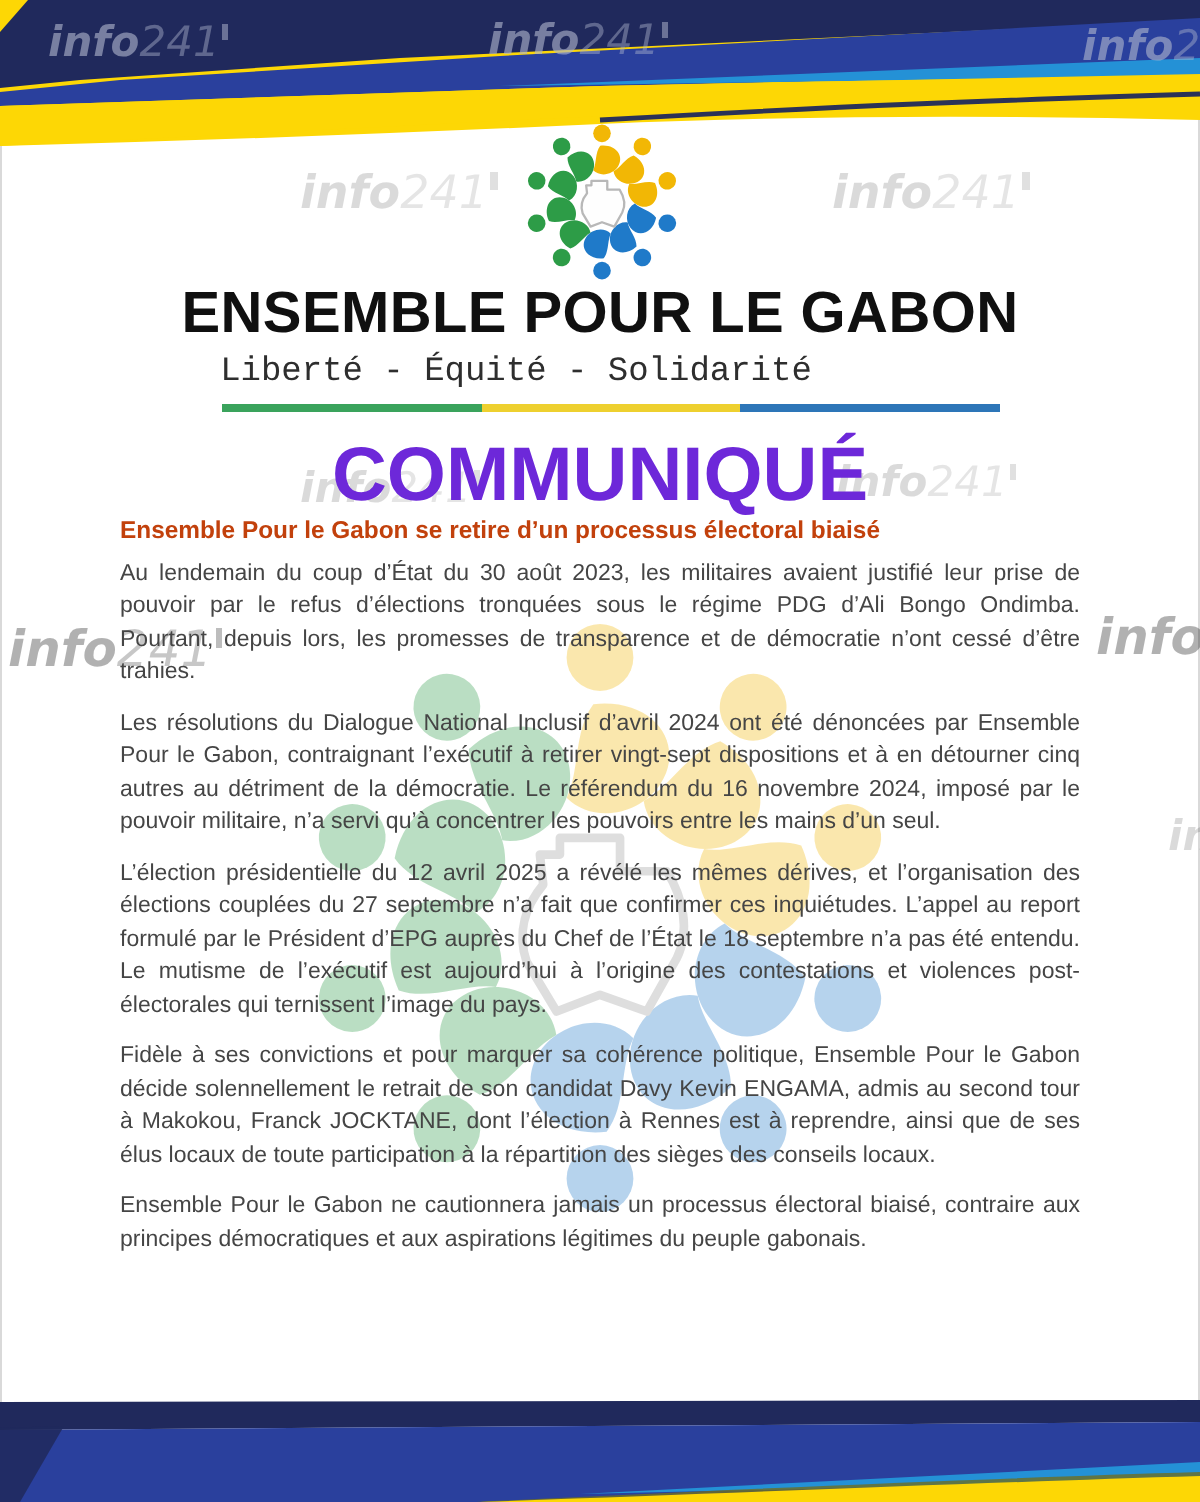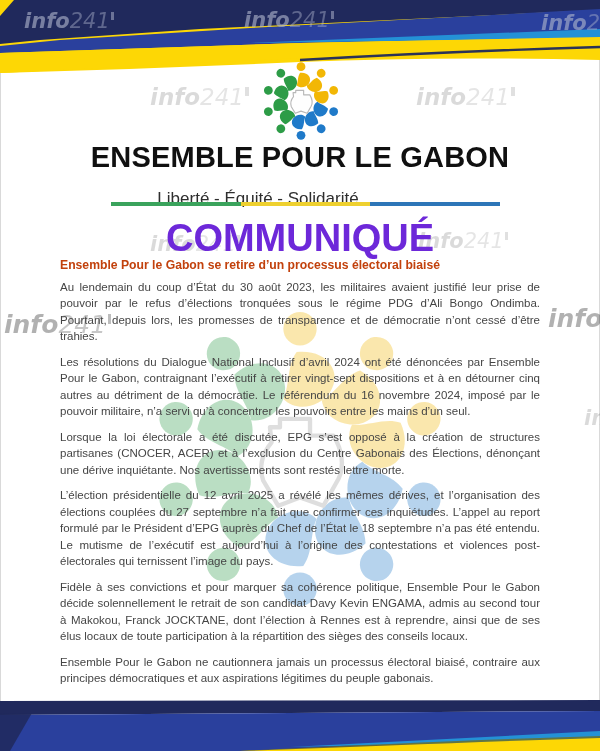--- a/index.html
+++ b/index.html
@@ -33,22 +33,22 @@
   .logo-wrap{position:absolute;top:57px;left:257px;width:88px;height:88px;z-index:2;}
   .logo-wrap svg{width:100%;height:100%;display:block;}
   .f-g{fill:var(--logo-green);}
   .f-y{fill:var(--logo-yellow);}
   .f-b{fill:var(--logo-blue);}
   .map-outline{fill:#fefefe;stroke:#b8b8b8;stroke-width:1.3;stroke-linejoin:round;}
   .logo-watermark{position:absolute;top:292px;left:133px;width:334px;height:334px;opacity:.32;z-index:1;}
   
   .org-name{position:absolute;top:141px;left:0;width:600px;margin:0;text-align:center;
     font-size:29px;font-weight:700;color:#101010;letter-spacing:.2px;z-index:2;}
-  .motto{position:absolute;top:189px;left:0;width:516px;text-align:center;
-    font-size:17px;color:#2e2e2e;z-index:2;}
+  .motto{position:absolute;top:177px;left:0;width:516px;text-align:center;
+    font-size:17px;color:#2e2e2e;z-index:2;font-family:Liberation Mono, monospace;}
   .divider{position:absolute;top:202px;left:111px;width:389px;height:4px;display:flex;z-index:2;}
   .divider i{flex:1;display:block;}
   .divider .seg-g{background:var(--divider-green);}
   .divider .seg-y{background:var(--divider-yellow);}
   .divider .seg-b{background:var(--divider-blue);}
   .doc-type{position:absolute;top:217px;left:0;width:600px;margin:0;text-align:center;
     font-size:38px;font-weight:700;color:#6d28d9;z-index:2;}
   
   .body-text{position:absolute;top:257px;left:60px;width:480px;z-index:2;
     font-size:11.5px;line-height:16.5px;color:#454545;text-align:justify;}
@@ -150,20 +150,19 @@
     <i class="seg-b"></i>
   </div>
   <h2 class="doc-type">COMMUNIQUÉ</h2>
 
   <div class="body-text">
     <p class="headline">Ensemble Pour le Gabon se retire d’un processus électoral biaisé</p>
     <div>
 
     <p class="para">Au lendemain du coup d’État du 30 août 2023, les militaires avaient justifié leur prise de pouvoir par le refus d’élections tronquées sous le régime PDG d’Ali Bongo Ondimba. Pourtant, depuis lors, les promesses de transparence et de démocratie n’ont cessé d’être trahies.</p>
         <p class="para">Les résolutions du Dialogue National Inclusif d’avril 2024 ont été dénoncées par Ensemble Pour le Gabon, contraignant l’exécutif à retirer vingt-sept dispositions et à en détourner cinq autres au détriment de la démocratie. Le référendum du 16 novembre 2024, imposé par le pouvoir militaire, n’a servi qu’à concentrer les pouvoirs entre les mains d’un seul.</p>
-        <p class="para">Lorsque la loi électorale a été discutée, EPG s’est opposé à la création de structures partisanes (CNOCER, ACER) et à l’exclusion du Centre Gabonais des Élections, dénonçant une dérive inquiétante. Nos avertissements sont restés lettre morte.</p>
         <p class="para">L’élection présidentielle du 12 avril 2025 a révélé les mêmes dérives, et l’organisation des élections couplées du 27 septembre n’a fait que confirmer ces inquiétudes. L’appel au report formulé par le Président d’EPG auprès du Chef de l’État le 18 septembre n’a pas été entendu. Le mutisme de l’exécutif est aujourd’hui à l’origine des contestations et violences post-électorales qui ternissent l’image du pays.</p>
         <p class="para">Fidèle à ses convictions et pour marquer sa cohérence politique, Ensemble Pour le Gabon décide solennellement le retrait de son candidat Davy Kevin ENGAMA, admis au second tour à Makokou, Franck JOCKTANE, dont l’élection à Rennes est à reprendre, ainsi que de ses élus locaux de toute participation à la répartition des sièges des conseils locaux.</p>
         <p class="para">Ensemble Pour le Gabon ne cautionnera jamais un processus électoral biaisé, contraire aux principes démocratiques et aux aspirations légitimes du peuple gabonais.</p>
       </div>
   </div>
 
 </div>
 
 </body></html>

